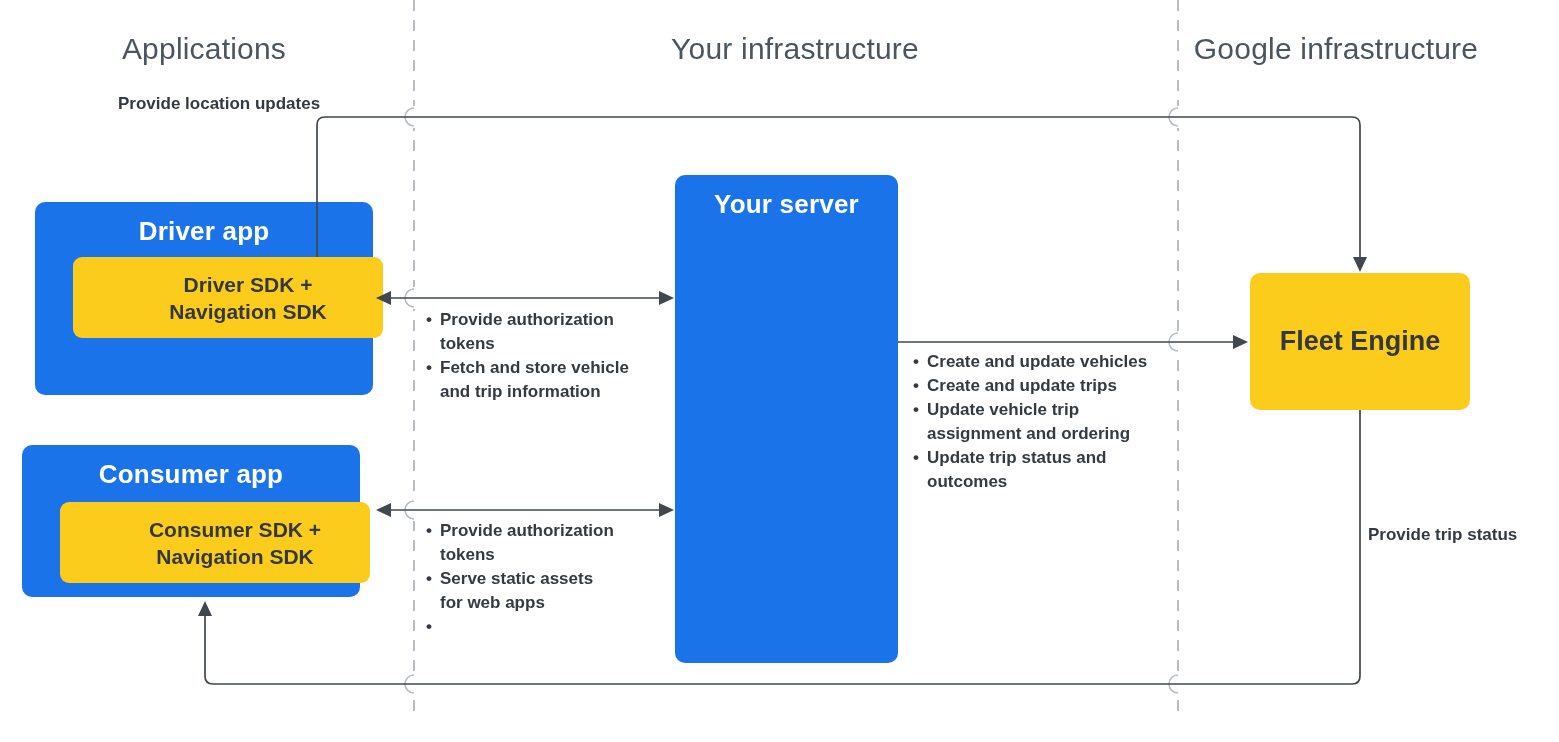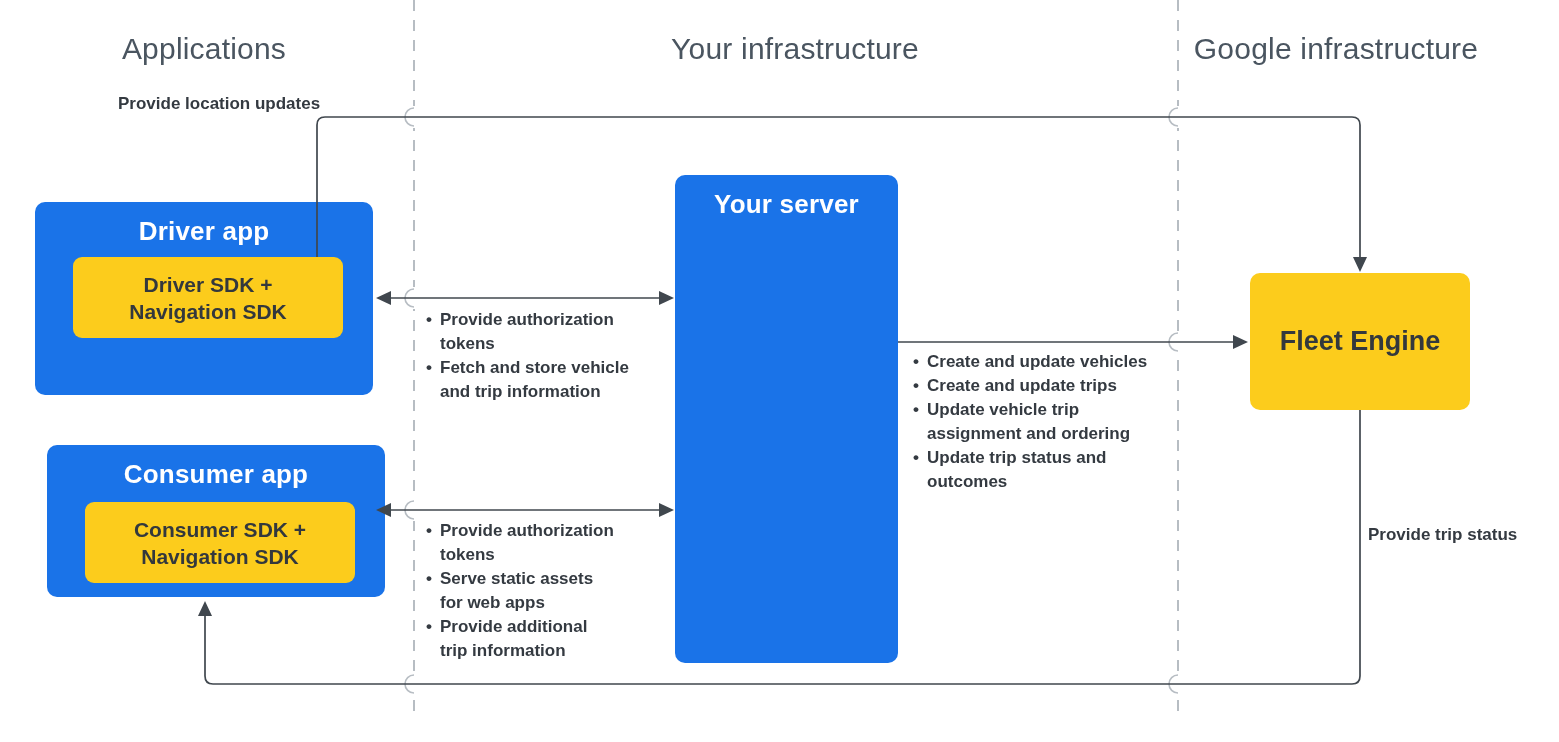--- a/index.html
+++ b/index.html
@@ -22,32 +22,32 @@
   }
   #hdr-apps{left:44px;}
   #hdr-yours{left:635px;}
   #hdr-google{left:1176px;}
 
   .node{position:absolute;border-radius:10px;z-index:1;}
   .blue-node{background:var(--primary-blue,#1a73e8);}
   .yellow-node{background:var(--accent-yellow,#fccc1c);}
 
   #driver-app{left:35px;top:202px;width:338px;height:193px;}
-  #consumer-app{left:47px;top:445px;width:338px;height:152px;}
+  #consumer-app{left:22px;top:445px;width:338px;height:152px;}
   #your-server{left:675px;top:175px;width:223px;height:488px;}
   #fleet-engine{left:1250px;top:273px;width:220px;height:137px;display:flex;align-items:center;justify-content:center;text-align:center;}
 
   .node-title{
     text-align:center;color:#ffffff;font-weight:700;font-size:26px;
     padding-top:14px;letter-spacing:0.2px;
   }
   .sdk-box{
     position:absolute;left:38px;width:270px;height:81px;border-radius:9px;
     background:var(--accent-yellow,#fccc1c);
-    display:flex;align-items:center;justify-content:center;text-align:center;
+    display:flex;align-items:center;justify-content:center;text-align:center;padding-left:40px;
   }
   #driver-sdk{top:55px;}
   #consumer-sdk{top:57px;}
   .sdk-label{
     font-size:21px;font-weight:700;color:var(--dark-on-yellow,#33383d);
     line-height:27px;max-width:185px;
   }
   .fleet-title{
     font-size:27px;font-weight:700;color:var(--dark-on-yellow,#33383d);
   }
@@ -131,22 +131,20 @@
         <span class="bullet-text">Provide authorization
 tokens</span>
       </div>
       <div class="bullet-row">
         <span class="bullet">•</span>
         <span class="bullet-text">Serve static assets
 for web apps</span>
       </div>
       <div class="bullet-row">
         <span class="bullet">•</span>
-        <span class="bullet-text">Provide additional
-trip information</span>
       </div>
     </div>
   <div class="bullet-list" id="list-server-fleet">
       <div class="bullet-row">
         <span class="bullet">•</span>
         <span class="bullet-text">Create and update vehicles</span>
       </div>
       <div class="bullet-row">
         <span class="bullet">•</span>
         <span class="bullet-text">Create and update trips</span>

